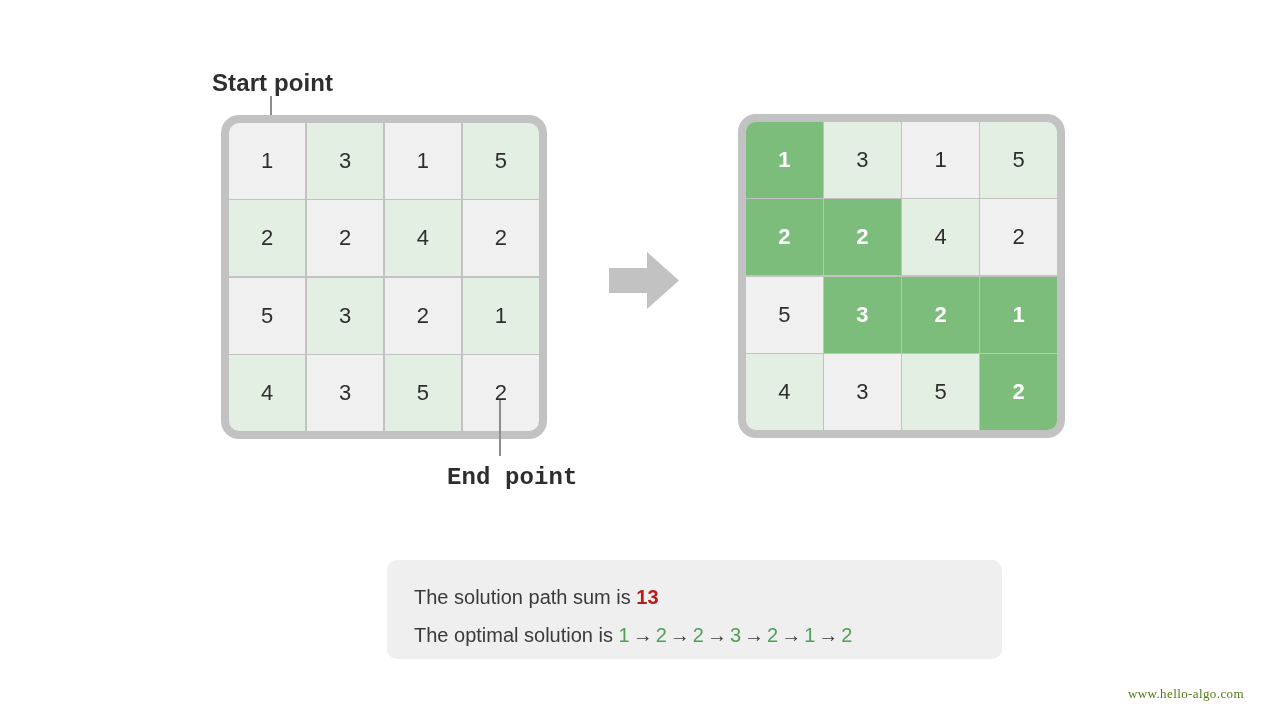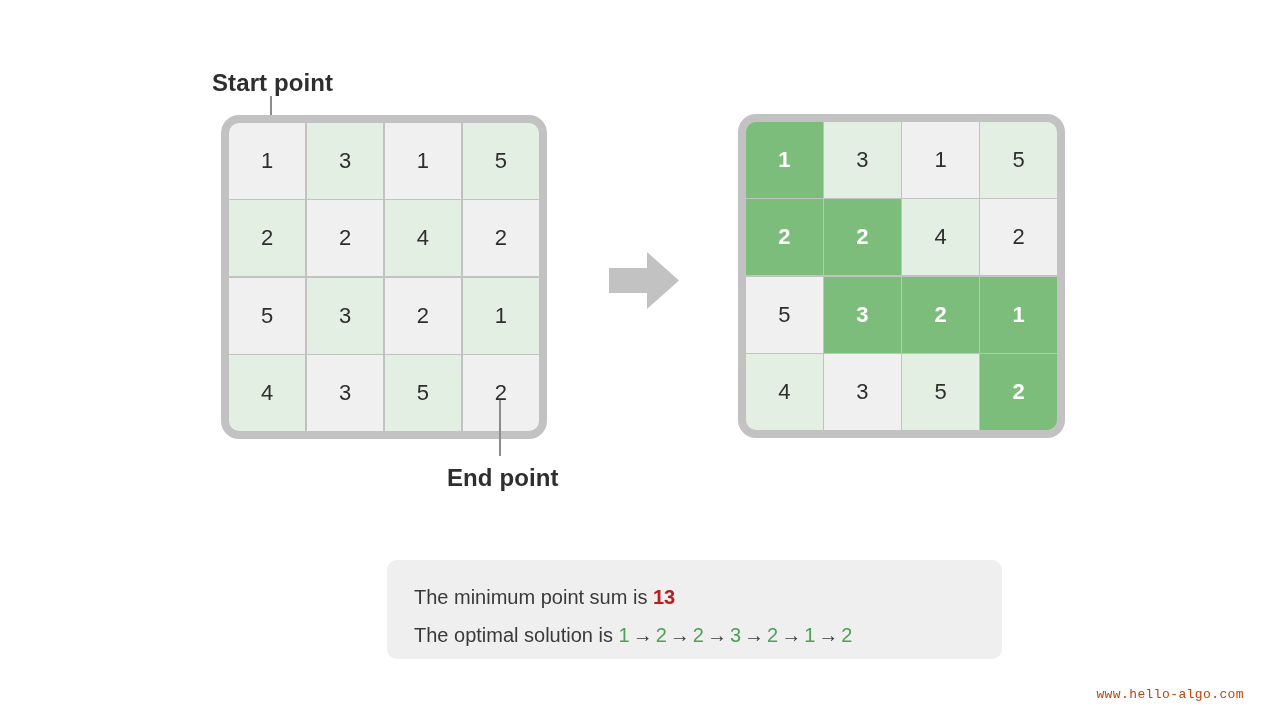--- a/index.html
+++ b/index.html
@@ -21,21 +21,21 @@
 
   
   .point-label {
     font-size: 24px;
     font-weight: bold;
     color: #2e2e2e;
     letter-spacing: 0.1px;
     white-space: nowrap;
   }
   #start-point-label { left: 212px; top: 69px; }
-  #end-point-label   { left: 447px; top: 464px; }
+  #end-point-label   { left: 447px; top: 464px; font-family: Liberation Mono, monospace; }
 
   .leader-line {
     background: #8c8c8c;
     width: 1.5px;
   }
   #start-leader { left: 270px; top: 96px;  height: 60px; }
   #end-leader   { left: 499px; top: 400px; height: 56px; }
 
   
   .grid-frame {
@@ -102,23 +102,23 @@
   }
   .path-arrow {
     color: #3a3a3a;
     padding: 0 3px;
   }
 
   
   #watermark {
     right: 36px;
     bottom: 18px;
-    font-family: Liberation Mono, monospace;
+    font-family: Liberation Serif, serif;
     font-size: 13px;
-    color: #c2410c;
+    color: #4d7c0f;
     letter-spacing: 0.4px;
     margin-left: 20px;
   }
 </style>
 </head>
 <body>
 
 <div class="abs point-label" id="start-point-label">Start point</div>
 <div class="abs leader-line" id="start-leader"></div>
 
@@ -162,20 +162,20 @@
     <div class="cell">3</div>
     <div class="cell alt">5</div>
     <div class="cell on-path">2</div>
   </div>
 
 <div class="abs leader-line" id="end-leader"></div>
 <div class="abs point-label" id="end-point-label">End point</div>
 
 <div class="abs" id="result-panel">
   <div class="result-line">
-    <span>The minimum point sum is </span><span class="accent-bold">13</span>
+    <span>The solution path sum is </span><span class="accent-bold">13</span>
   </div>
   <div class="result-line">
     <span>The optimal solution is </span><span id="solution-path-sequence"><span class="path-num">1</span><span class="path-arrow">→</span><span class="path-num">2</span><span class="path-arrow">→</span><span class="path-num">2</span><span class="path-arrow">→</span><span class="path-num">3</span><span class="path-arrow">→</span><span class="path-num">2</span><span class="path-arrow">→</span><span class="path-num">1</span><span class="path-arrow">→</span><span class="path-num">2</span></span>
   </div>
 </div>
 
 <div class="abs" id="watermark">www.hello-algo.com</div>
 
 </body></html>

